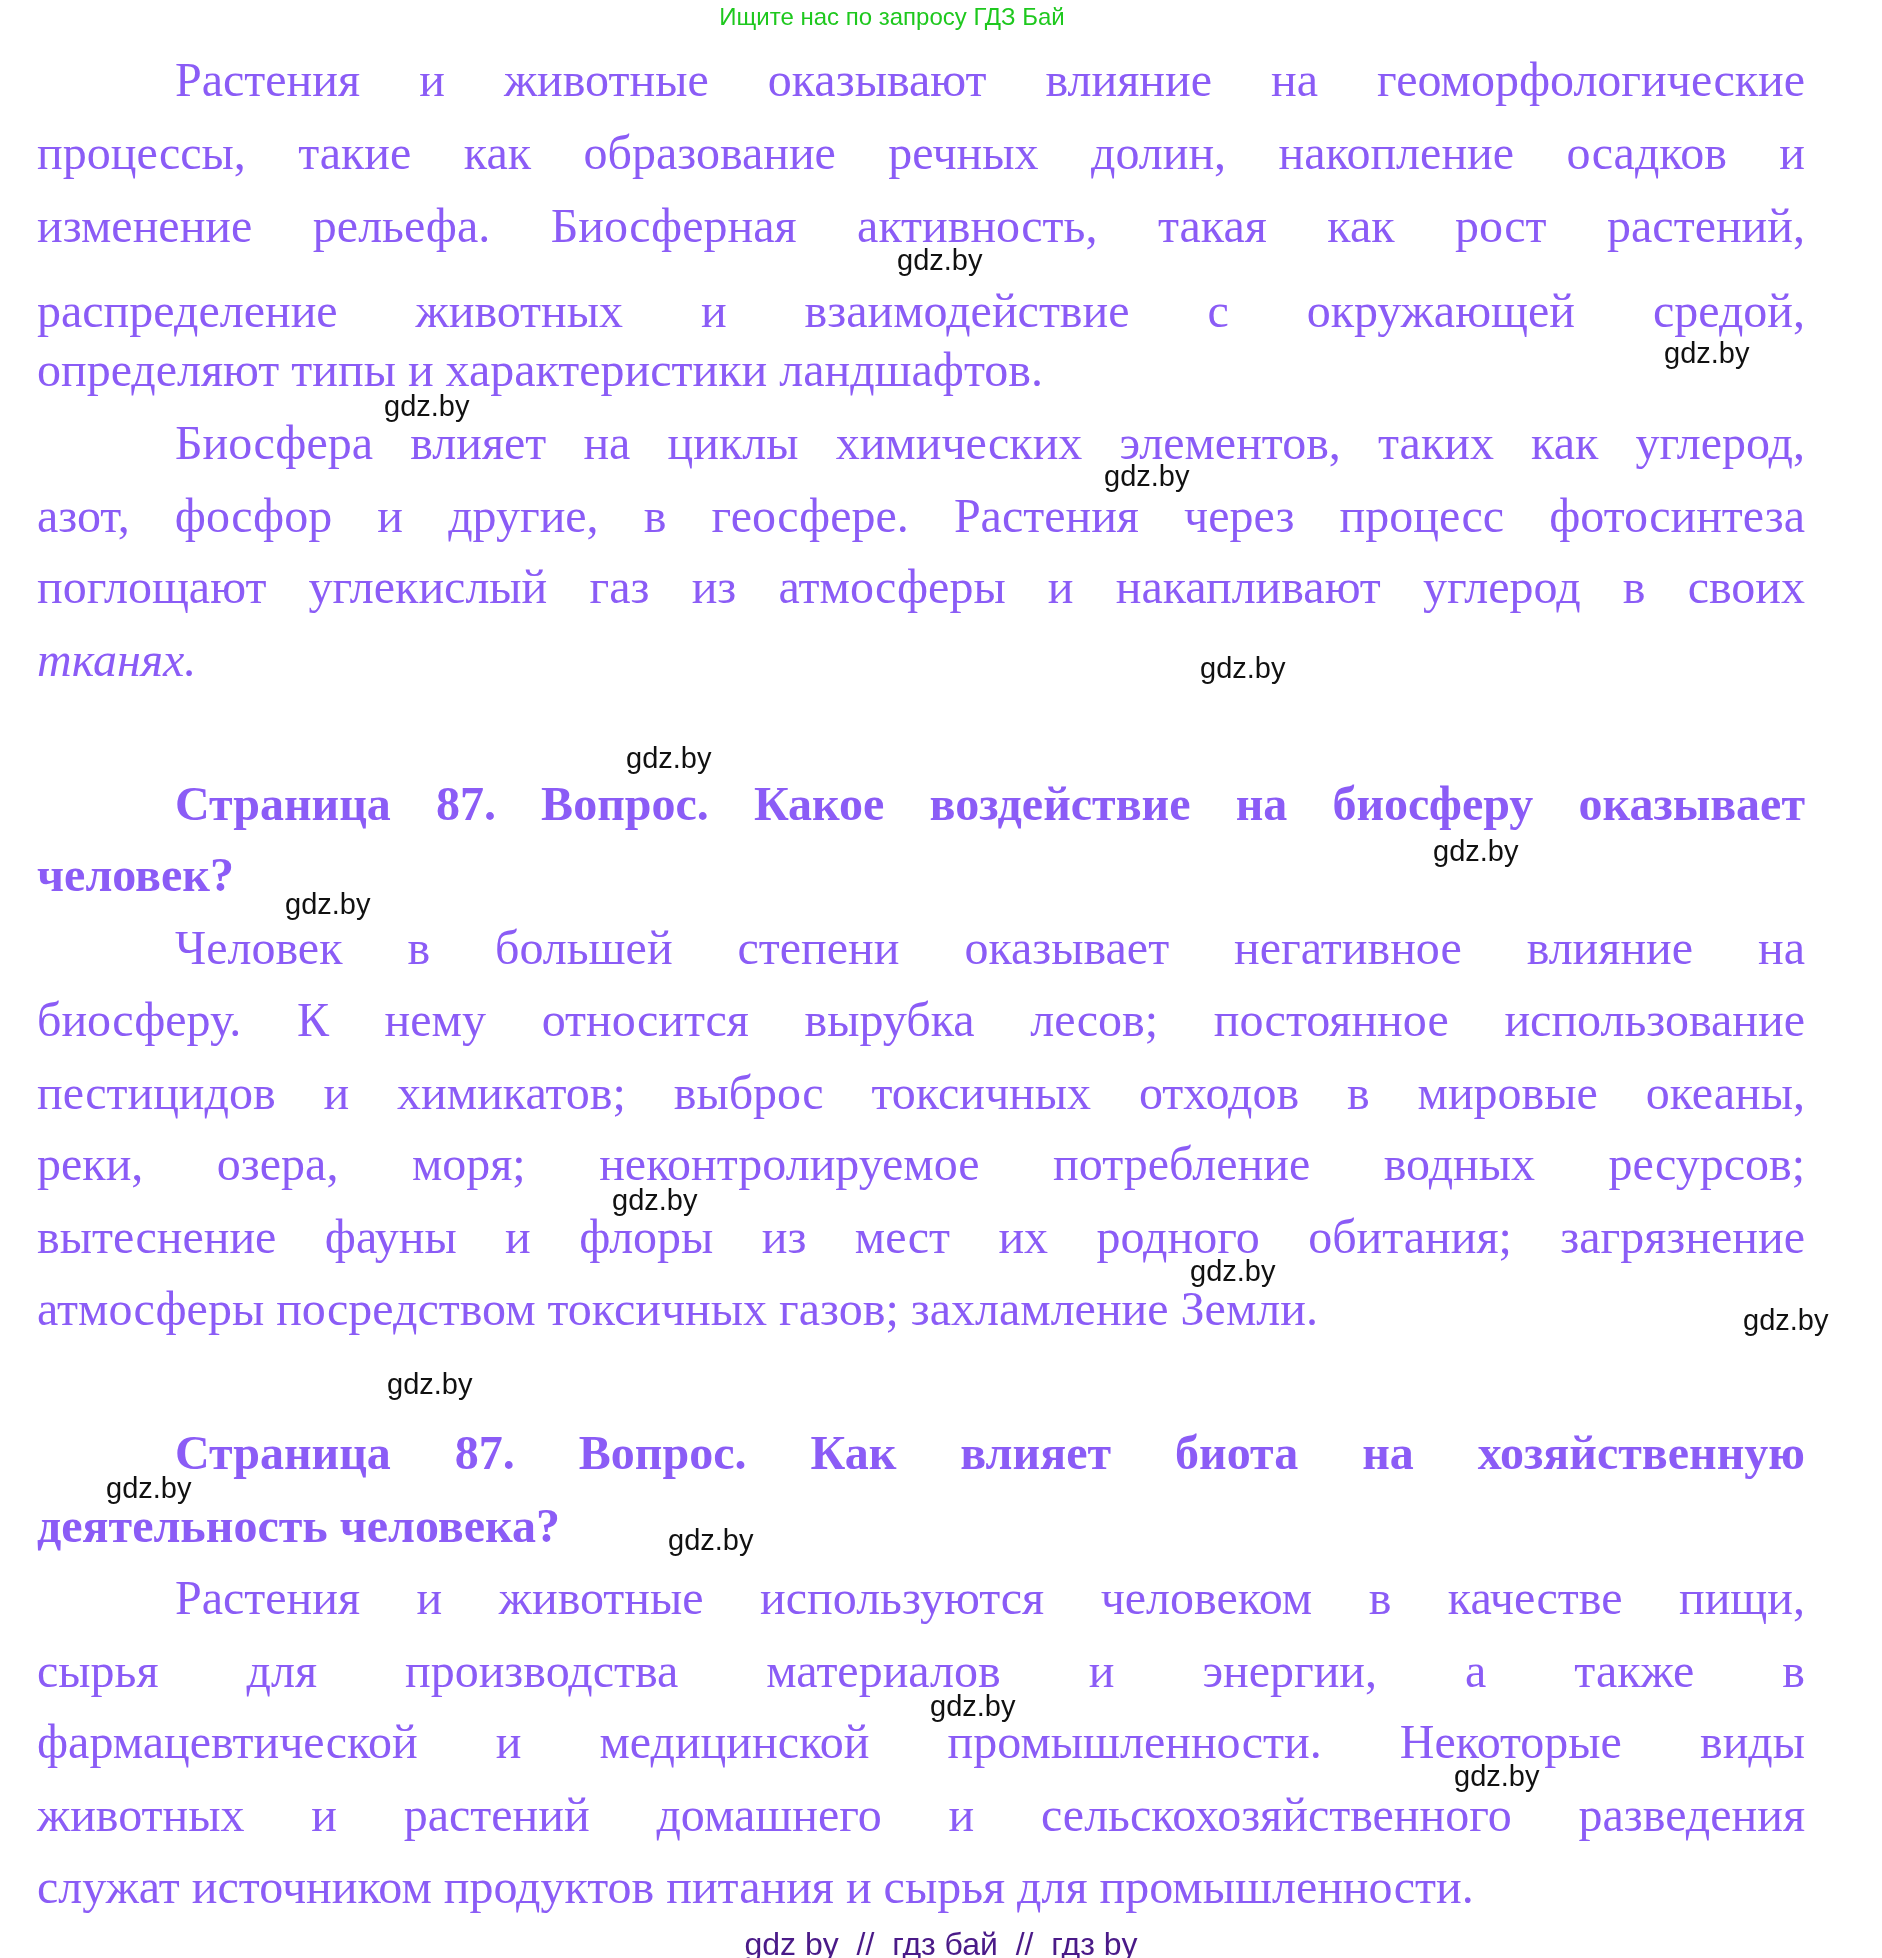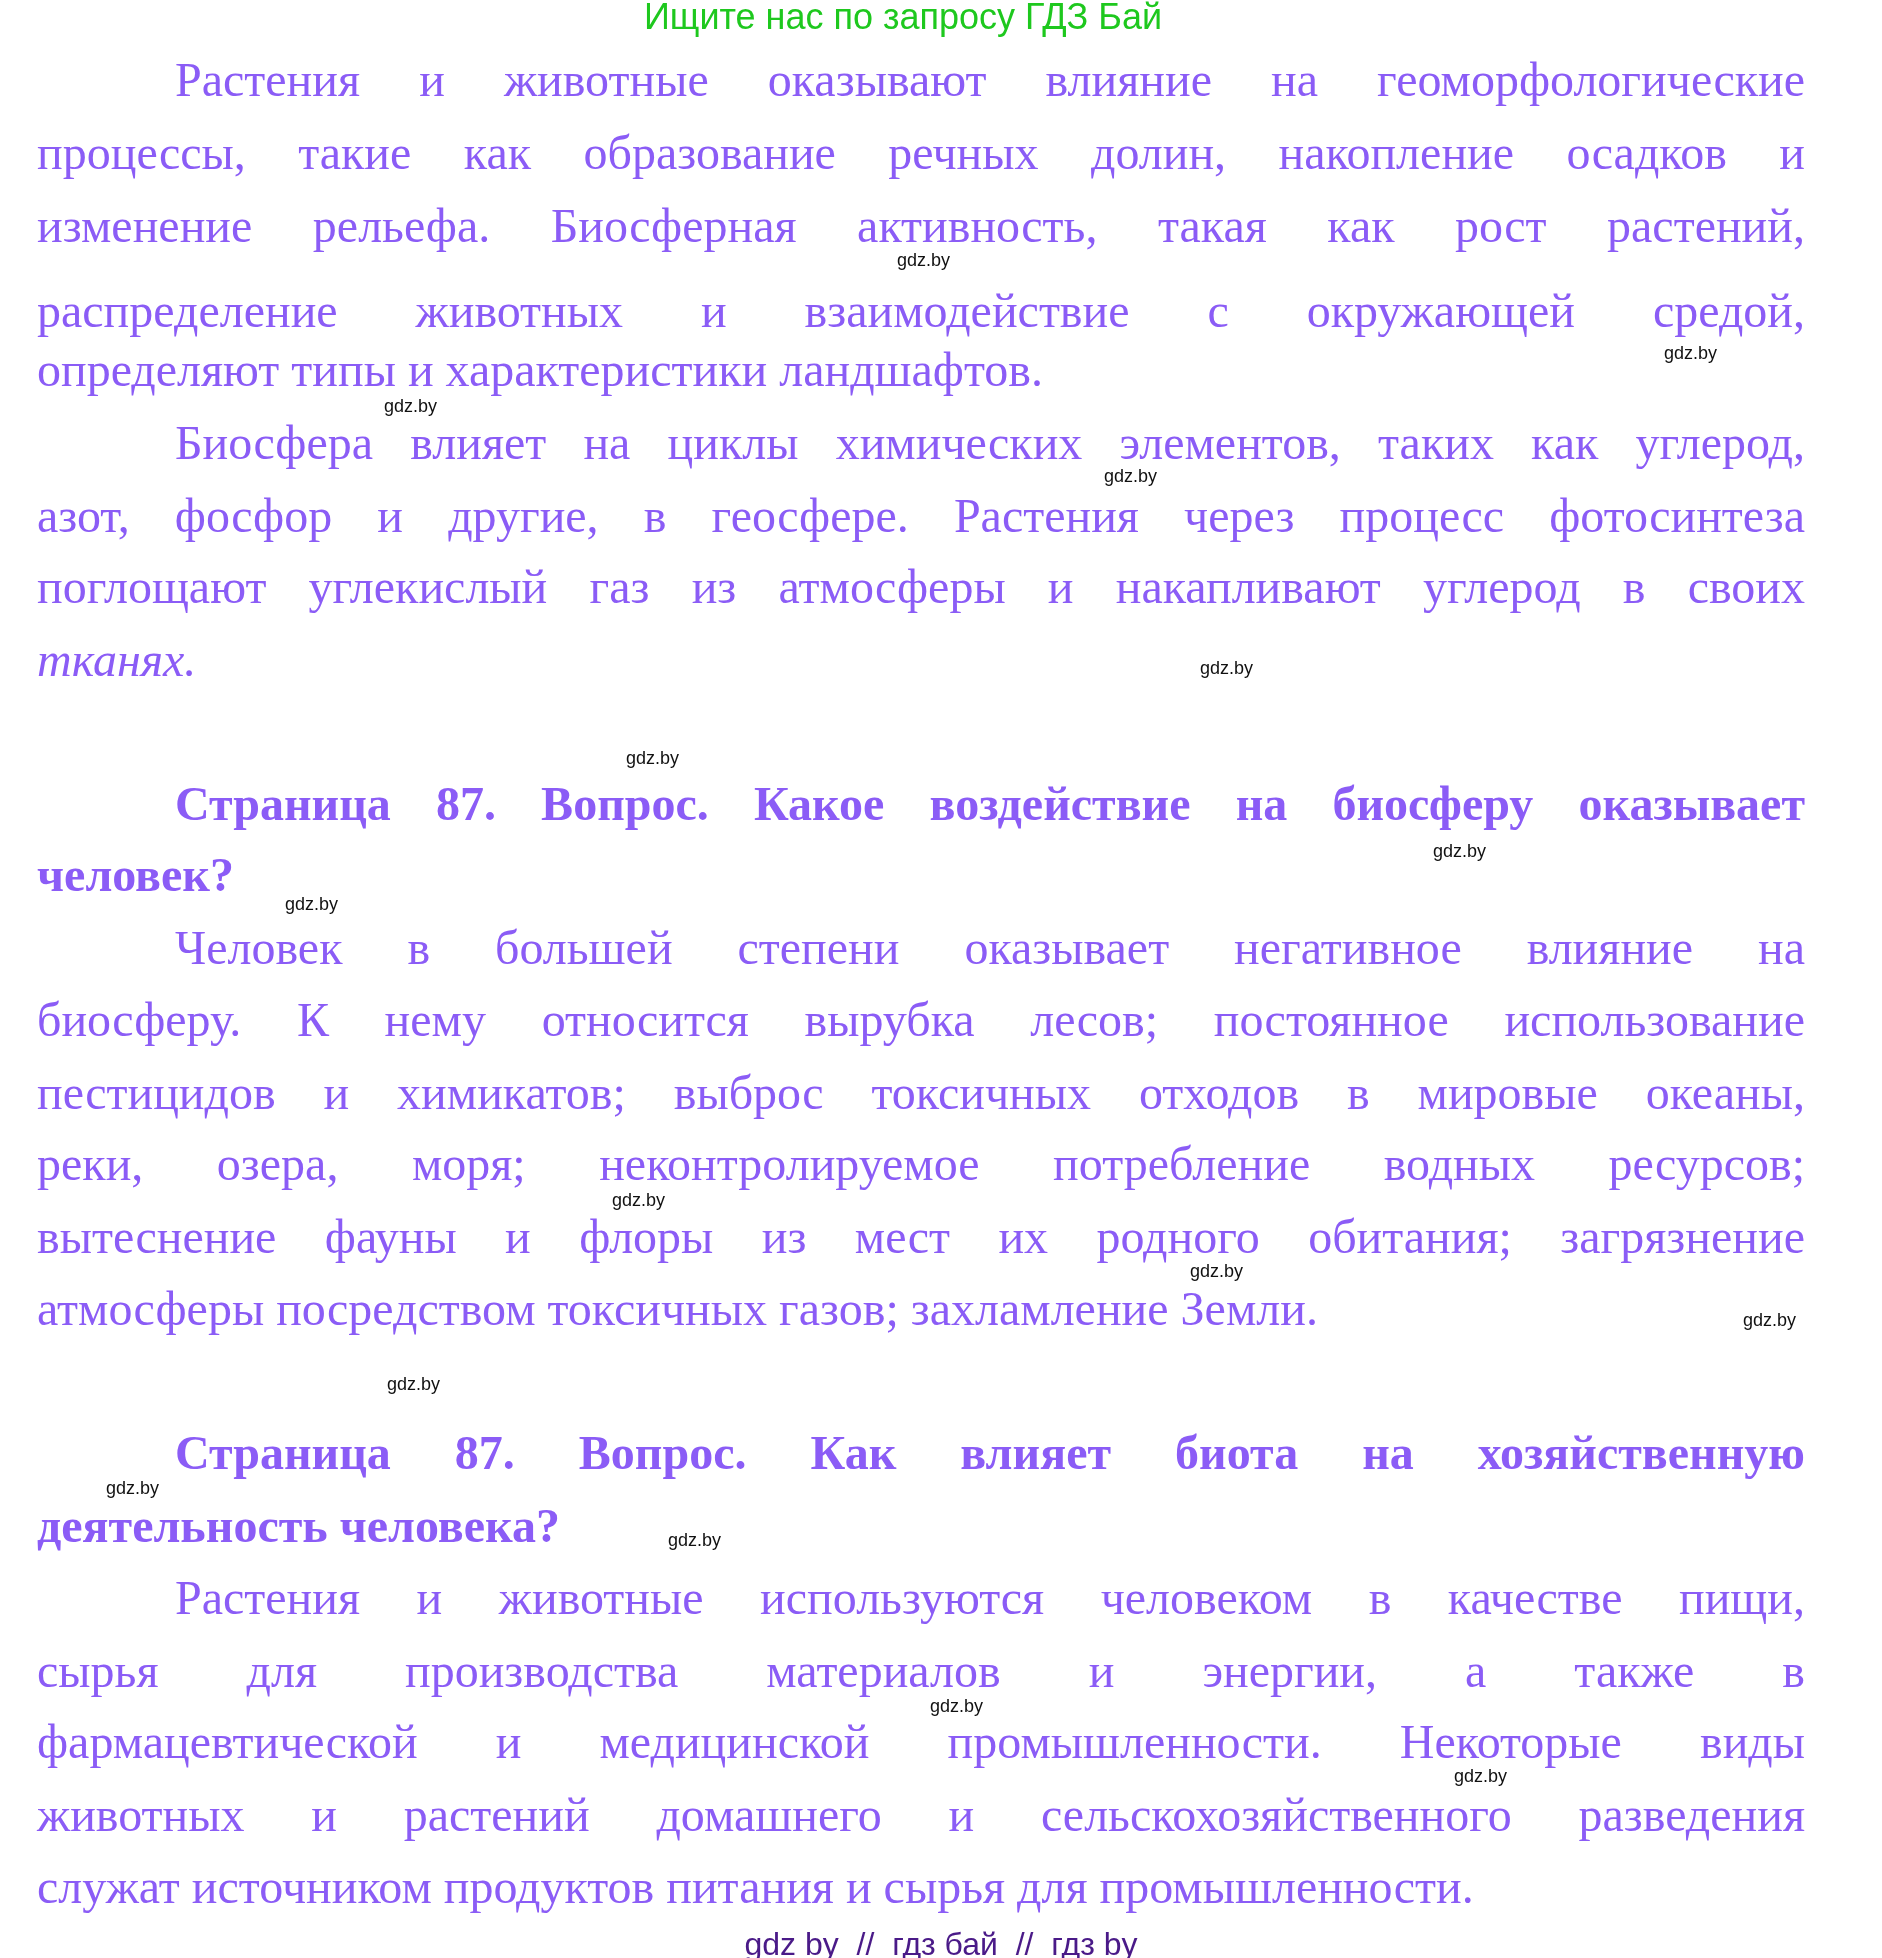--- a/index.html
+++ b/index.html
@@ -1,24 +1,24 @@
 <!DOCTYPE html>
 <html style="font-size:15px"><head>
 <meta charset="utf-8">
 <style>
   html, body { margin:0; padding:0; background:#ffffff; }
   body { width:1882px; height:1959px; position:relative; overflow:hidden; }
-  .banner { position:absolute; top:0; left:11px; width:1784px; text-align:center;
-    font-family:"Liberation Sans", sans-serif; font-size:36px; color:#1ec81e; line-height:34px; }
+  .banner { position:absolute; top:0; left:0; width:1784px; text-align:center;
+    font-family:"Liberation Sans", sans-serif; font-size:24px; color:#1ec81e; line-height:34px; }
   .line { position:absolute; left:37px; width:1768px; font-family:"Liberation Serif", serif;
     font-size:48px; color:#8b5cf6; text-align:justify; text-align-last:justify; white-space:nowrap; height:56px; line-height:56px; }
   .line.last { text-align-last:left; }
   .line.indent { left:175px; width:1630px; }
   .line.bold { font-weight:bold; }
-  .wm { position:absolute; font-family:"Liberation Sans", sans-serif; font-size:18px; color:#111; line-height:28px; }
+  .wm { position:absolute; font-family:"Liberation Sans", sans-serif; font-size:29px; color:#111; line-height:28px; }
   .footer { position:absolute; top:1928px; left:0; width:1882px; text-align:center;
     font-family:"Liberation Sans", sans-serif; font-size:32px; color:#4a1a88; line-height:32px; }
 </style>
 </head>
 <body>
 
 <div class="banner">Ищите нас по запросу ГДЗ Бай</div>
 
 <div id="content">
     <div class="line indent" style="top: 52px;">Растения и животные оказывают влияние на геоморфологические</div>

